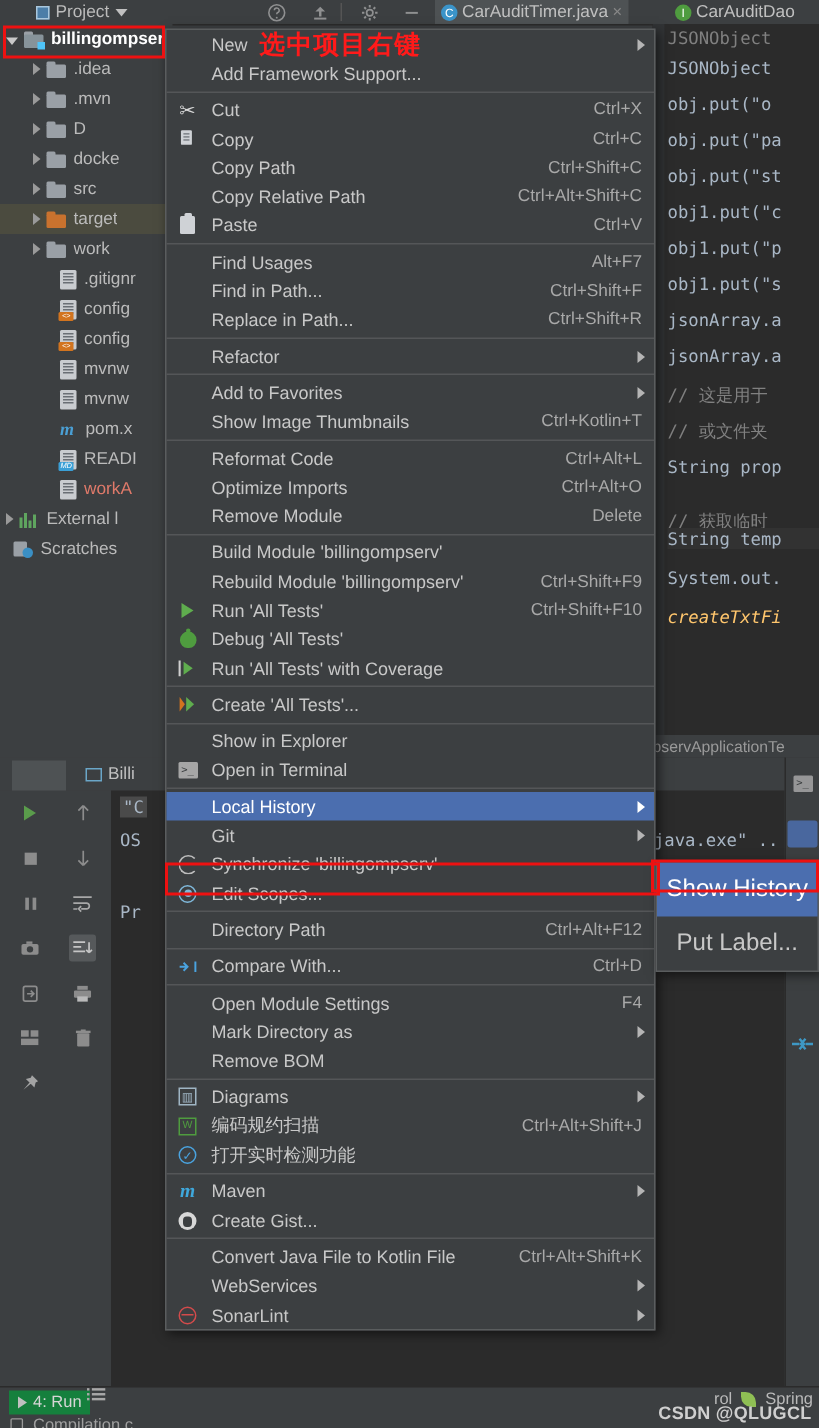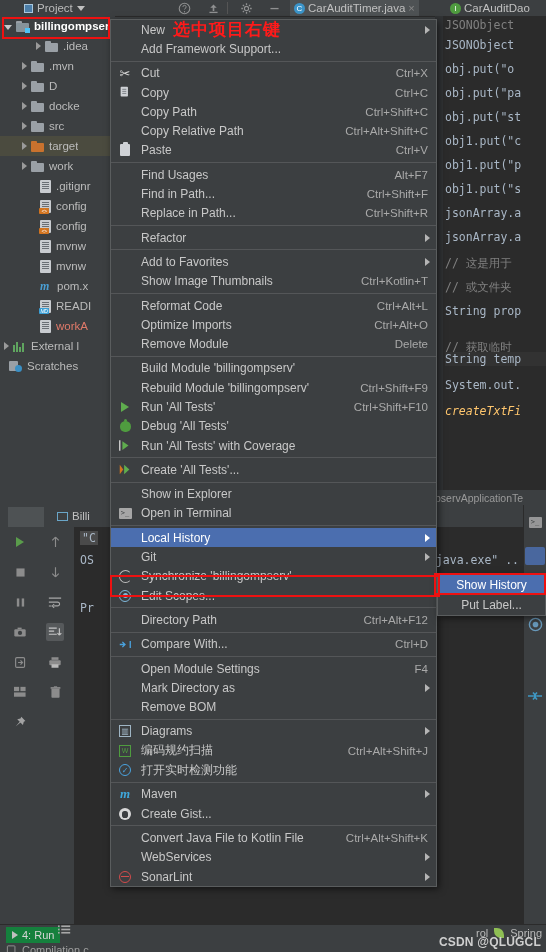--- a/index.html
+++ b/index.html
@@ -119,21 +119,21 @@
   .mi.hi{background:#4b6eaf;color:#ffffff;}
   .mi .acc{margin-left:auto;color:#a9a9a9;font-size:11.5px;padding-left:16px;}
   .mi .gicon{position:absolute;left:6px;top:50%;transform:translateY(-50%);width:16px;height:16px;display:flex;align-items:center;justify-content:center;}
   .mi .sub{position:absolute;right:6px;top:50%;transform:translateY(-50%);width:0;height:0;border-top:4px solid transparent;border-bottom:4px solid transparent;border-left:5px solid #b5b5b5;}
   .mi.hi .sub{border-left-color:#ffffff;}
   .msep{height:1px;background:#545658;margin:2px 0;}
   .cn-red{color:#ff1a1a;font-size:17px;font-weight:bold;margin-left:8px;letter-spacing:1px;}
 
   
   .submenu{position:absolute;left:437px;top:574px;width:109px;background:#3c3f41;border:1px solid #5a5d5e;box-sizing:border-box;box-shadow:2px 2px 7px rgba(0,0,0,.55);z-index:50;}
-  .smi{height:20px;display:flex;align-items:center;justify-content:center;color:#c8c8c8;font-size:12px;white-space:nowrap;}
+  .smi{height:36px;display:flex;align-items:center;justify-content:center;color:#c8c8c8;font-size:16px;white-space:nowrap;}
   .smi.hi{background:#4b6eaf;color:#ffffff;}
 
   .icn-green-tri{width:0;height:0;border-top:5px solid transparent;border-bottom:5px solid transparent;border-left:8px solid #5fad4e;}
   .icn-bug{width:11px;height:11px;background:#4f9c3f;border-radius:50% 50% 45% 45%;position:relative;}
   .icn-bug:before{content:"";position:absolute;left:4px;top:-2px;width:3px;height:3px;background:#4f9c3f;border-radius:50%;}
   .mvn-m{color:#3fa8dc;font-style:italic;font-weight:bold;font-family:"Liberation Serif",serif;font-size:13px;}
   .gh{width:12px;height:12px;border-radius:50%;background:#d8d8d8;position:relative;}
   .gh:after{content:"";position:absolute;left:3px;top:3px;width:6px;height:7px;background:#3c3f41;border-radius:40%;}
   .sonar{width:12px;height:12px;border-radius:50%;border:1.6px solid #d24b4b;box-sizing:border-box;position:relative;}
   .sonar:after{content:"";position:absolute;left:1px;top:4px;width:8px;height:1.6px;background:#d24b4b;}
@@ -194,21 +194,21 @@
 
   <div class="tree">
     <div class="trow" style="padding-left:4px">
       <span class="arw open"></span>
       <span class="fold mod">
           <i class="t"></i>
           <i class="b"></i>
         </span>
       <span class="tlabel sel-txt">billingompserv</span>
     </div>
-    <div class="trow" style="padding-left:36px">
+    <div class="trow" style="padding-left:22px">
       <span class="arw"></span>
       <span class="fold">
           <i class="t"></i>
           <i class="b"></i>
         </span>
       <span class="tlabel">.idea</span>
     </div>
     <div class="trow" style="padding-left:22px">
       <span class="arw"></span>
       <span class="fold">

